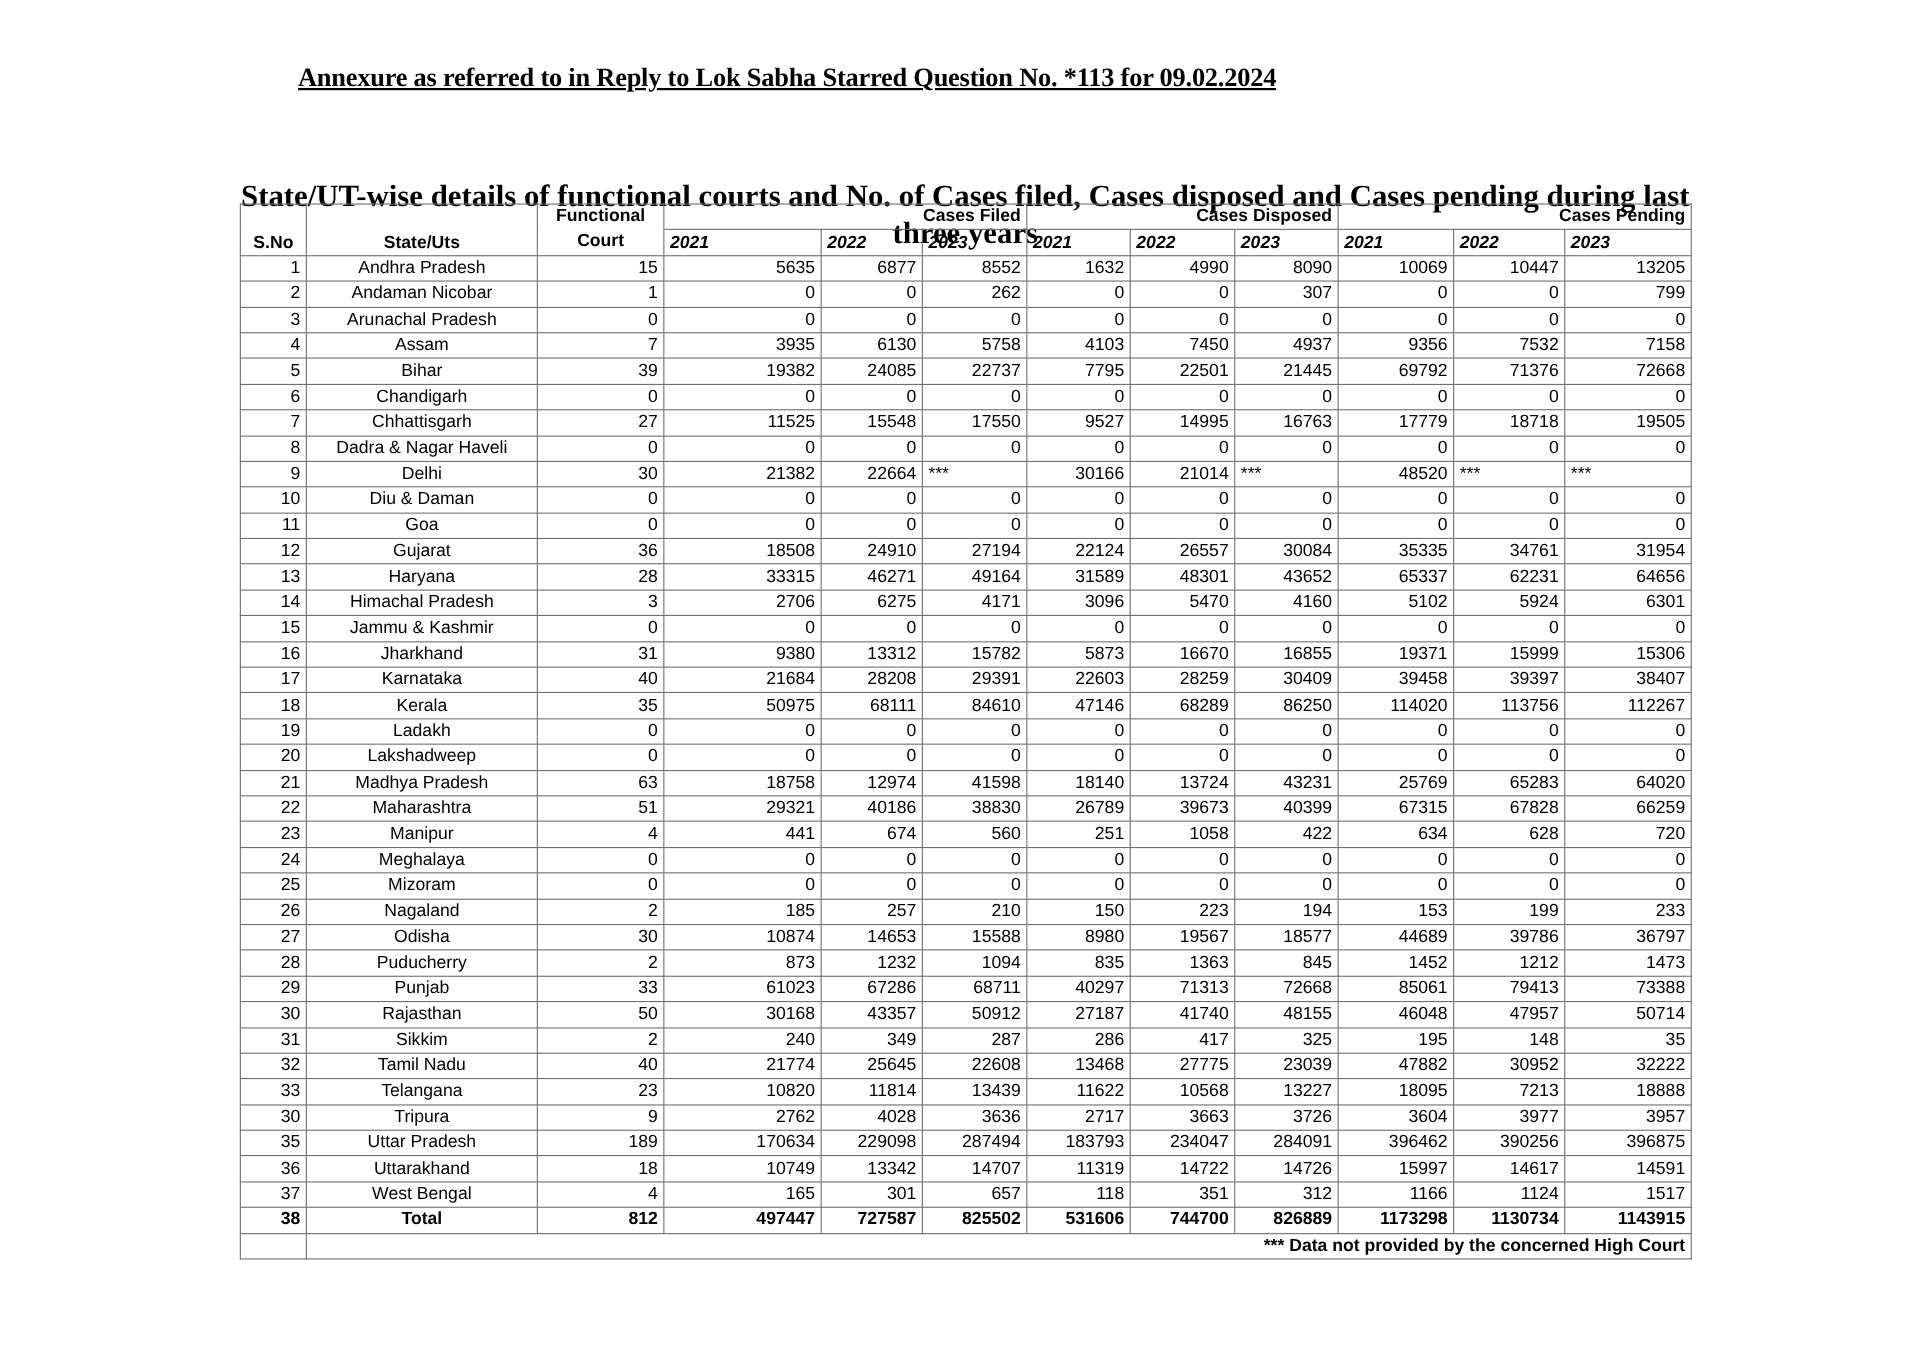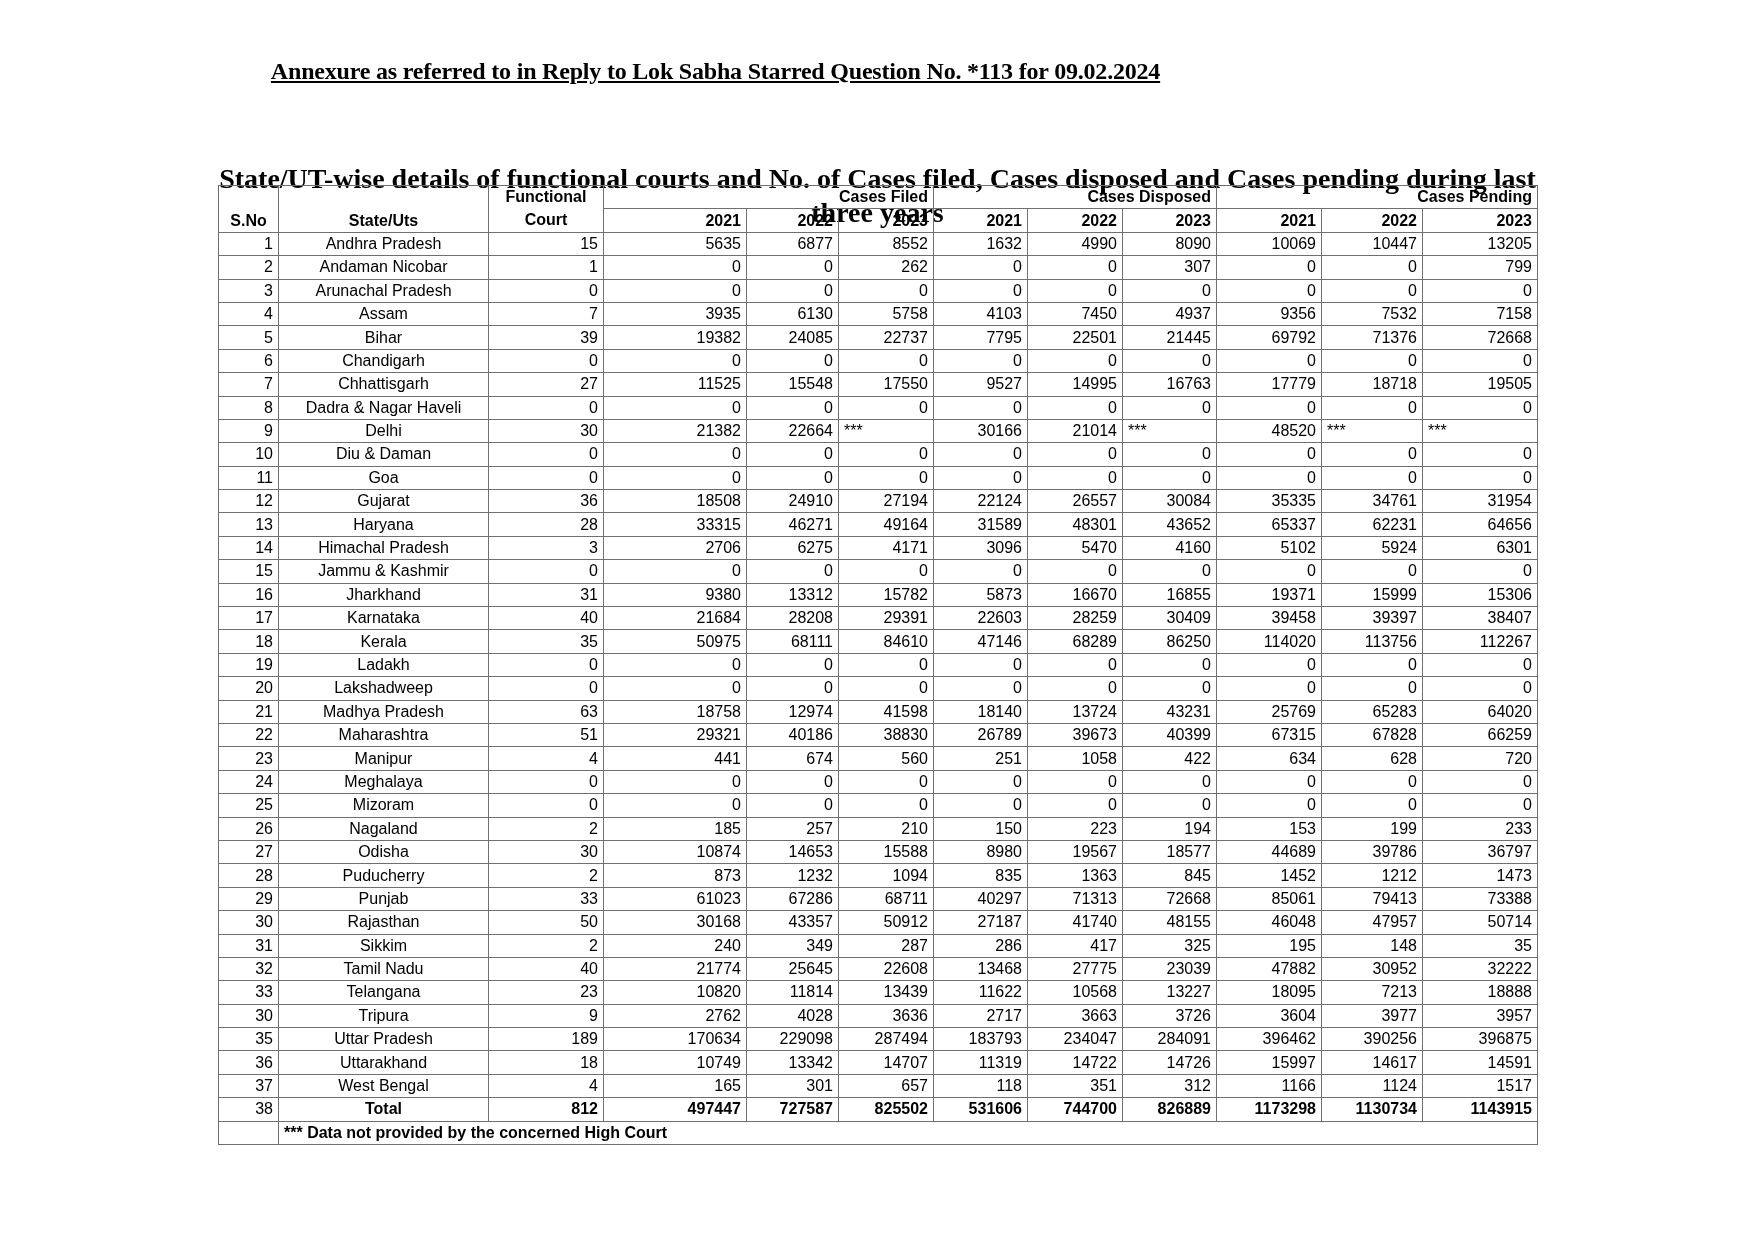--- a/index.html
+++ b/index.html
@@ -4,27 +4,27 @@
 <style>
   html, body { margin:0; padding:0; background:#ffffff; }
   body { width:1755px; height:1241px; position:relative; overflow:hidden; font-family:"Liberation Sans", sans-serif; color:#000; }
   .title1 { position:absolute; top:58px; left:0; width:1431px; text-align:center; font-family:"Liberation Serif", serif; font-weight:bold; font-size:24px; text-decoration:underline; letter-spacing:-0.2px; }
   .title2 { position:absolute; top:118px; left:200px; width:1355px; text-align:center; font-family:"Liberation Serif", serif; font-weight:bold; font-size:28px; line-height:34px;margin-top:44px; }
   table.grid { position:absolute; top:185px; left:218px; border-collapse:collapse; table-layout:fixed; font-family:"Liberation Sans", sans-serif; font-size:16px; }
   table.grid td, table.grid th { border:1.4px solid #6f6f6f; padding:0 5px; height:22.4px; line-height:22px; white-space:nowrap; overflow:hidden; }
   table.grid th { font-weight:bold; }
   .c { text-align:center; }
   th.grp { text-align:right; height:22px; }
-  th.yr { text-align:right; }
+  th.yr { text-align:left;font-style:italic; }
   td.sno { text-align:right; padding-right:8px; }
   td.state { text-align:center; padding-left:10px; }
   td.num { text-align:right; padding-right:8px; }
   td.na { text-align:left; padding-left:6px; }
   tr.total td { font-weight:bold; }
-  td.foot { text-align:left; font-weight:bold; }
+  td.foot { text-align:right; font-weight:bold; }
 </style>
 </head>
 <body>
 
 <div class="title1">Annexure as referred to in Reply to Lok Sabha Starred Question No. *113 for 09.02.2024</div>
 <div class="title2">State/UT-wise details of functional courts and No. of Cases filed, Cases disposed and Cases pending during last three years</div>
 
 <table class="grid">
   <colgroup>
     <col style="width:60px">
@@ -577,21 +577,21 @@
         <td class="num">118</td>
         <td class="num">351</td>
         <td class="num">312</td>
         <td class="num">1166</td>
         <td class="num">1124</td>
         <td class="num">1517</td>
       </tr>
     </tbody>
   <tfoot>
     <tr class="total">
-      <td class="sno" style="font-weight:normal">38</td>
+      <td class="sno" style="font-weight:bold">38</td>
       <td class="state">Total</td>
       <td class="num">812</td>
       <td class="num">497447</td>
       <td class="num">727587</td>
       <td class="num">825502</td>
       <td class="num">531606</td>
       <td class="num">744700</td>
       <td class="num">826889</td>
       <td class="num">1173298</td>
       <td class="num">1130734</td>

